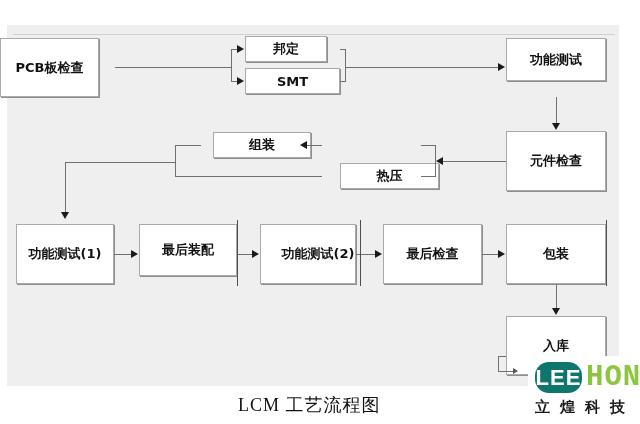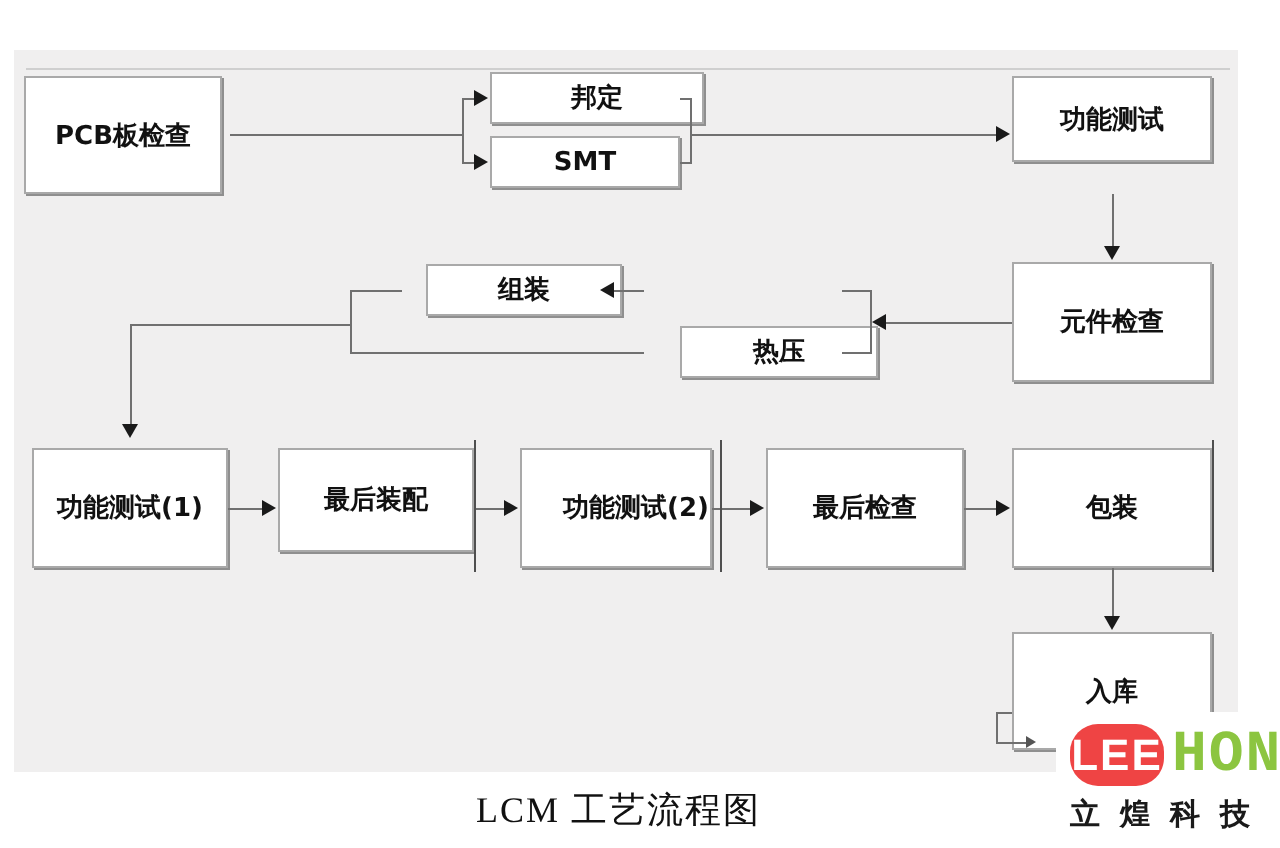--- a/index.html
+++ b/index.html
@@ -8,22 +8,22 @@
 
   
   .panel{position:absolute;left:7px;top:25px;width:612px;height:361px;background:#f0efef;}
   .panel-topline{position:absolute;left:13px;top:34px;width:602px;height:1px;background:#cfcfcf;}
 
   
   .box{position:absolute;background:#ffffff;border:1px solid #a9a9a9;
        box-shadow:1px 1px 0 #8f8f8f;box-sizing:border-box;
        display:flex;align-items:center;justify-content:center;
        font-size:13px;font-weight:bold;color:#111;white-space:nowrap;}
-  .n-pcb {left:12px; top:38px; width:99px; height:59px;text-align:right;}
-  .n-bond{left:245px;top:36px; width:107px; height:26px;}
+  .n-pcb {left:0; top:38px; width:99px; height:59px;text-align:right;}
+  .n-bond{left:245px;top:36px; width:82px; height:26px;}
   .n-smt {left:245px;top:68px; width:95px; height:26px;}
   .n-ft  {left:506px;top:38px; width:100px;height:43px;}
   .n-comp{left:506px;top:131px;width:100px;height:60px;}
   .n-asm {left:201px;top:132px;width:98px; height:26px;margin-left:12px;}
   .n-lcd {left:322px;top:132px;width:99px; height:26px;}
   .n-hot {left:340px;top:163px;width:99px; height:26px;}
   .n-ft1 {left:16px; top:224px;width:98px; height:60px;}
   .n-fas {left:139px;top:224px;width:98px; height:52px;}
   .n-ft2 {left:260px;top:224px;width:96px; height:60px;padding-left:20px;}
   .n-fin {left:383px;top:224px;width:99px; height:60px;}
@@ -130,17 +130,17 @@
   <div class="ad" style="left:552px;top:308px"></div>
 
   <div class="hl" style="left:498px;top:356px;width:8px"></div>
   <div class="vl" style="left:498px;top:356px;height:15px"></div>
   <div class="hl" style="left:498px;top:371px;width:15px"></div>
   <div class="ars" style="left:513px;top:368px"></div>
 
   <div class="caption">LCM 工艺流程图</div>
 
   <div class="logo-bg"></div>
-  <div class="logo-lee" style="background: #ef4444; border-radius: 14px;">LEE</div>
+  <div class="logo-lee" style="background: #0f766e; border-radius: 14px;">LEE</div>
   <div class="logo-hon" style="color: rgb(140, 197, 64);">HON</div>
   <div class="logo-cn">立煌科技</div>
 
 </div>
 
 </body></html>

